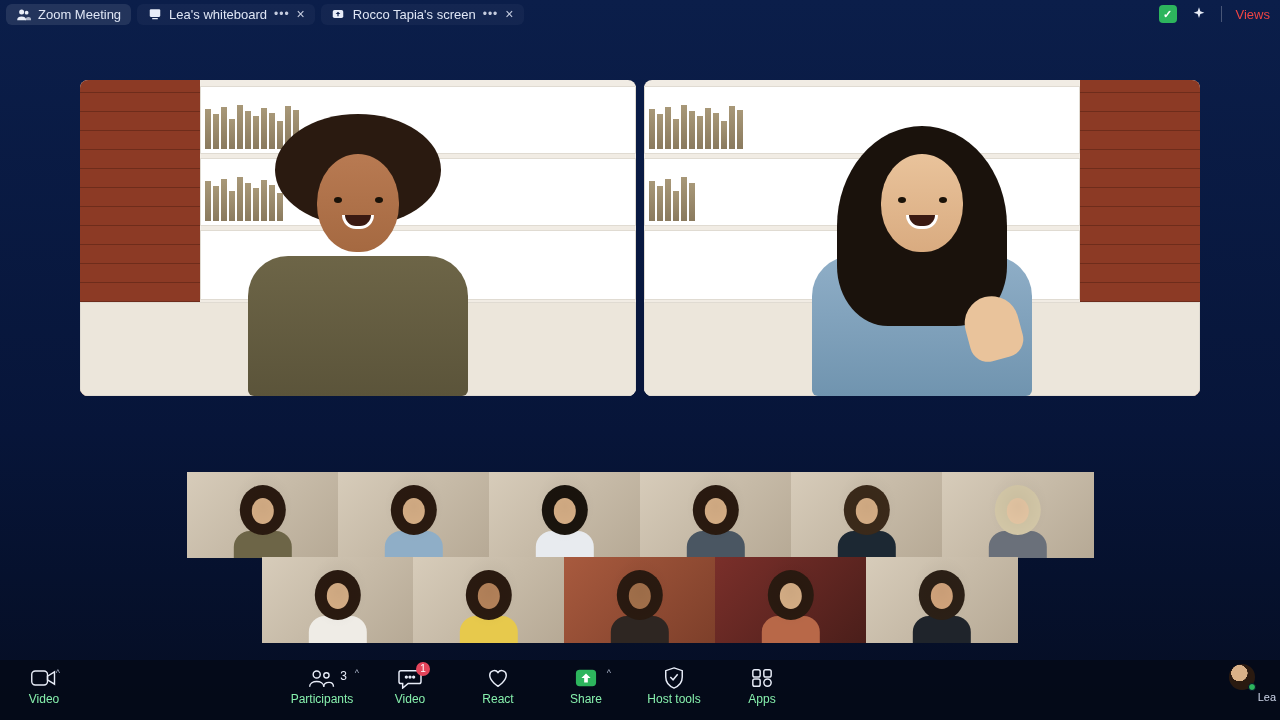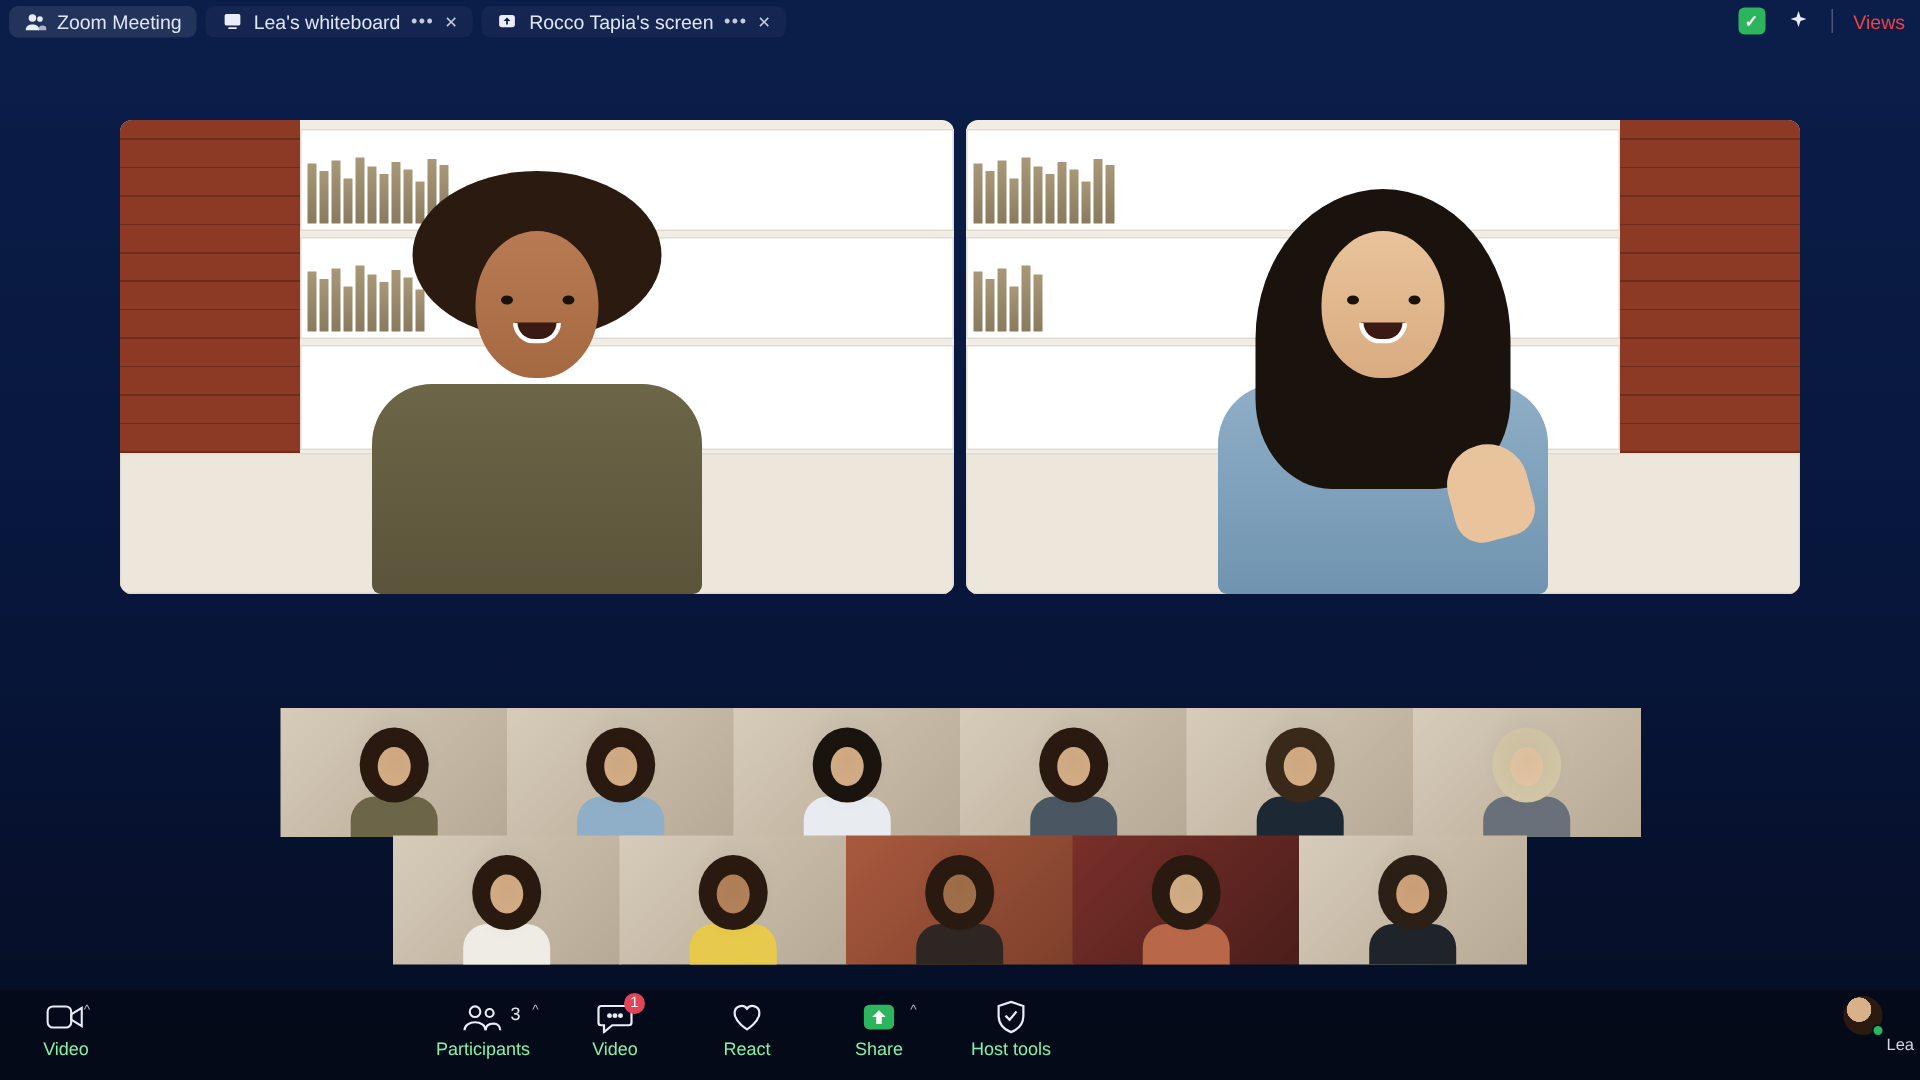--- a/index.html
+++ b/index.html
@@ -411,20 +411,31 @@
     <div class="glyph">
       <svg width="22" height="24" viewBox="0 0 24 26" stroke="#e8edf8" stroke-width="1.6" fill="none">
           <path d="M12 2l9 3v7c0 6-4 10-9 12-5-2-9-6-9-12V5z"></path>
           <path d="M8 12l3 3 5-6"></path>
         </svg>
     </div>
     <span class="lbl">Host tools</span>
   </div>
 
 
+  <div class="tbtn">
+    <div class="glyph">
+      <svg width="24" height="22" viewBox="0 0 26 24" stroke="#e8edf8" stroke-width="1.6" fill="none">
+          <rect x="3" y="3" width="8" height="8" rx="2"></rect>
+          <rect x="15" y="3" width="8" height="8" rx="2"></rect>
+          <rect x="3" y="13" width="8" height="8" rx="2"></rect>
+          <circle cx="19" cy="17" r="4"></circle>
+        </svg>
+    </div>
+    <span class="lbl">Apps</span>
+  </div>
 
 
   <div class="spacer-tb"></div>
 
   <div class="toolbar-right">
     <div class="avatar">
         <span class="dot-grn"></span>
       </div>
     <span class="lbl">Lea</span>
   </div>

